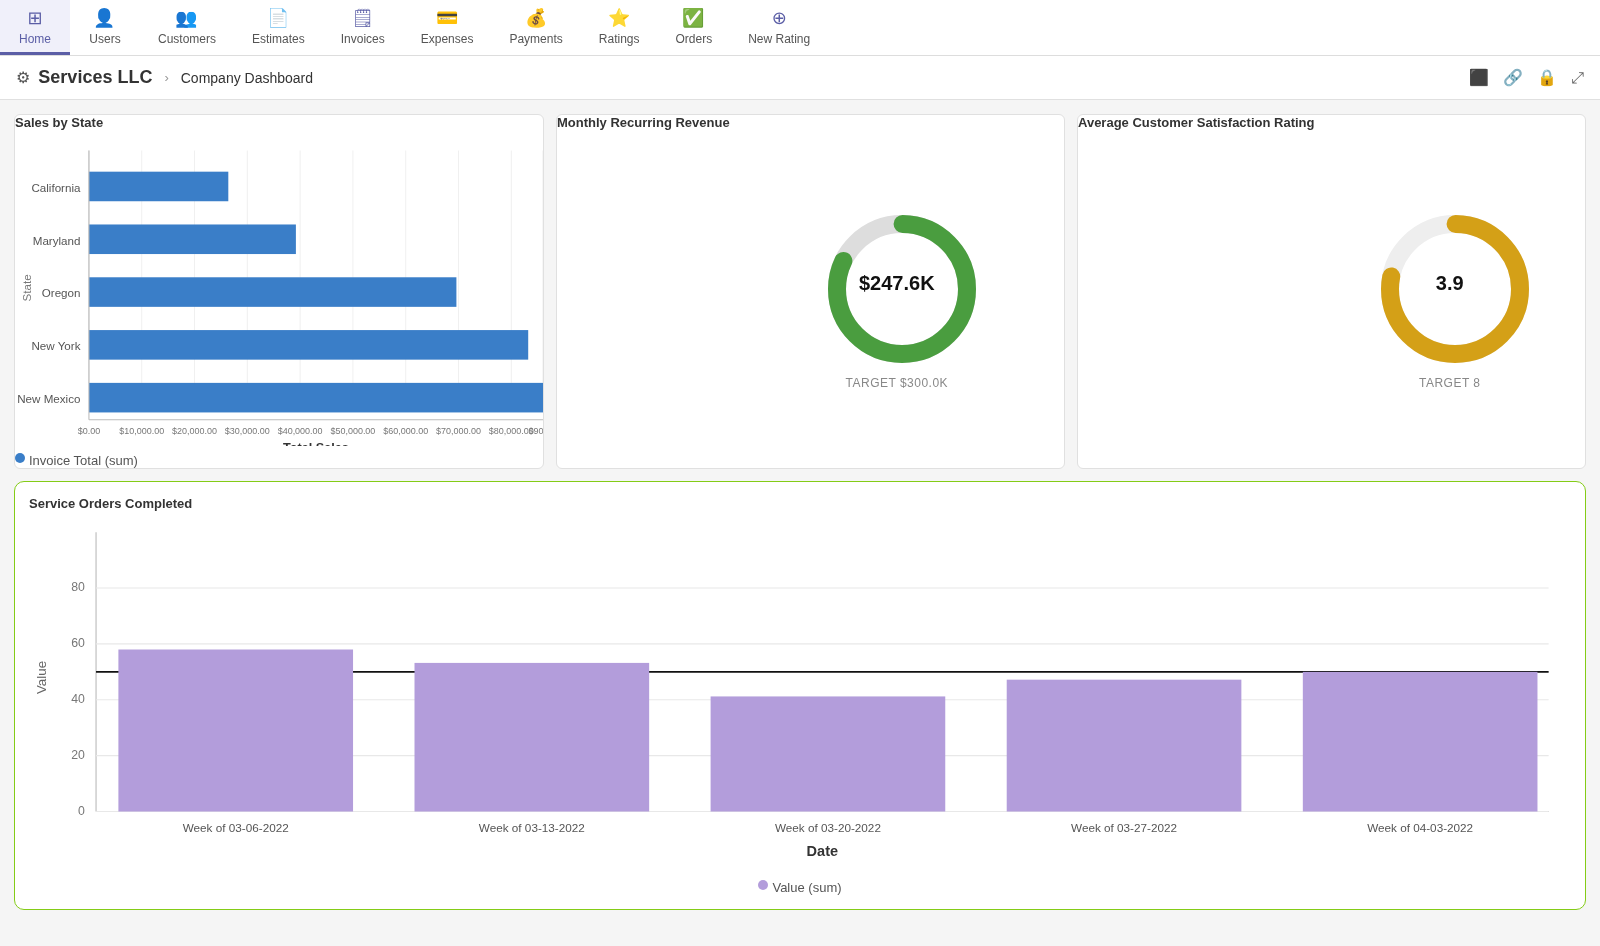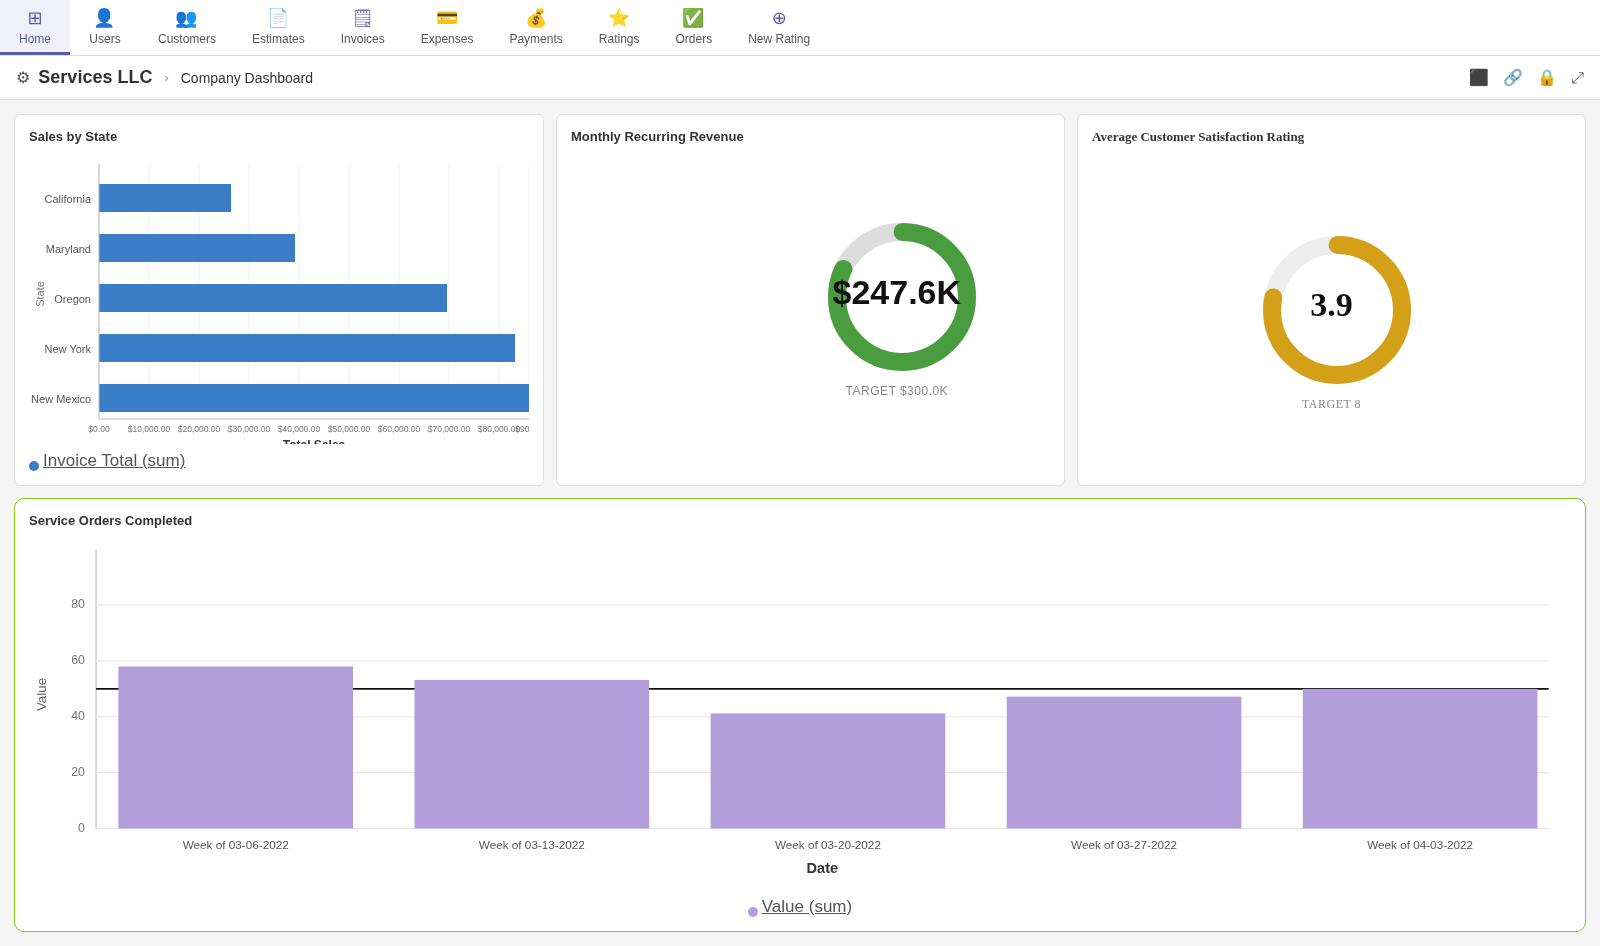--- a/index.html
+++ b/index.html
@@ -66,21 +66,20 @@
     
     .top-charts-row {
       display: flex;
       gap: 12px;
       margin-bottom: 12px;
     }
     .chart-card {
       background: #fff;
       border: 1px solid #e0e0e0;
       border-radius: 6px;
-      padding: 14px;
     }
     .chart-card.bar-chart-card { flex: 0 0 530px; }
     .chart-card.donut-card { flex: 1; }
     .chart-title { font-size: 13px; font-weight: 600; margin-bottom: 10px; color: #333; }
 
     
     .bar-chart-area { position: relative; }
 
     
     .donut-container {
@@ -96,21 +95,21 @@
       height: 160px;
       display: flex;
       align-items: center;
       justify-content: center;
     }
     .donut-wrapper svg {
       position: absolute;
       top: 0; left: 0;
     }
     .donut-value {
-      font-size: 34px;
+      font-size: 20px;
       font-weight: 700;
       color: #111;
       z-index: 1;
       text-align: center;
     }
     .donut-target {
       font-size: 12px;
       color: #888;
       margin-top: 12px;
       letter-spacing: 0.5px;
@@ -125,25 +124,24 @@
     }
     .legend-dot {
       display: inline-block;
       width: 10px;
       height: 10px;
       border-radius: 50%;
       margin-right: 4px;
     }
     .legend-item {
       display: flex;
-      align-items: flex-end;
-      font-size: 17px;
+      align-items: flex-start;
+      font-size: 13px;
       color: #555;
       margin-top: 4px;
-      text-decoration: underline;
     }
   </style>
 </head>
 <body>
 
 <nav class="top-nav">
 
 <div class="nav-item active">
       <span class="nav-icon">⊞</span>
       <span>Home</span>
@@ -270,21 +268,21 @@
             <circle cx="85" cy="85" r="65" fill="none" stroke="#ddd" stroke-width="18"></circle>
 
             <circle cx="85" cy="85" r="65" fill="none" stroke="#4a9d3f" stroke-width="18" stroke-dasharray="334.9 73.5" stroke-dashoffset="102" stroke-linecap="round"></circle>
           </svg>
           <div class="donut-value">$247.6K</div>
         </div>
         <div class="donut-target">TARGET $300.0K</div>
       </div>
     </div>
 
-    <div class="chart-card donut-card" style="display:flex;flex-direction:column;font-family:Liberation Serif, serif;">
+    <div class="chart-card donut-card" style="display:flex;flex-direction:row;">
       <div class="chart-title">Average Customer Satisfaction Rating</div>
       <div class="donut-container" style="flex:1;">
         <div class="donut-wrapper">
           <svg width="170" height="170" viewBox="0 0 170 170">
             <circle cx="85" cy="85" r="65" fill="none" stroke="#eee" stroke-width="18"></circle>
 
             <circle cx="85" cy="85" r="65" fill="none" stroke="#d4a017" stroke-width="18" stroke-dasharray="318.5 89.9" stroke-dashoffset="102" stroke-linecap="round"></circle>
           </svg>
           <div class="donut-value">3.9</div>
         </div>

